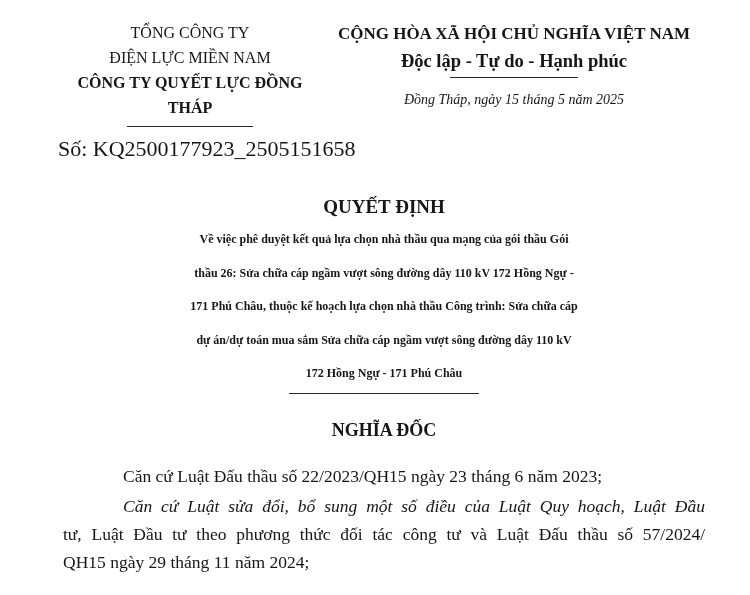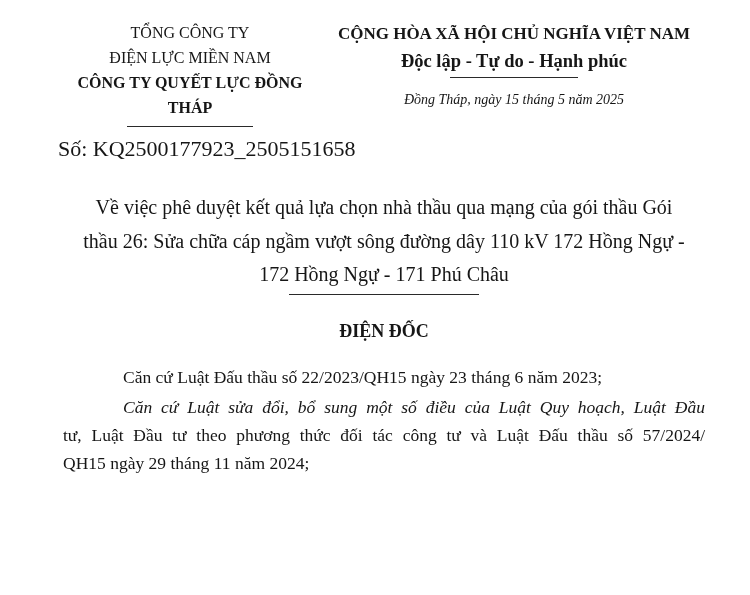--- a/index.html
+++ b/index.html
@@ -22,21 +22,21 @@
   .header-right { width: 382px; text-align: center; }
   .nat-line1 { font-size: 17px; font-weight: bold; line-height: 27px; white-space: nowrap; }
   .nat-line2 { font-size: 18.5px; font-weight: bold; line-height: 28px; white-space: nowrap; text-align: center; }
   .rule-right { width: 128px; border-top: 1.5px solid #2a2a2a; margin: 2px auto 9px; }
   .place-date { font-size: 14px; font-style: italic; line-height: 26px; white-space: nowrap; }
 
   
   .content { padding: 0 45px 0 63px; }
   .title-section { text-align: center; margin-top: 33px; }
   .doc-type { font-size: 19px; font-weight: bold; line-height: 26px; margin-bottom: 3px; }
-  .title-line { font-size: 20px; font-weight: normal; line-height: 27.5px; white-space: nowrap; margin-top: 6px; }
+  .title-line { font-size: 12px; font-weight: bold; line-height: 27.5px; white-space: nowrap; margin-top: 6px; }
   .rule-title { width: 190px; border-top: 1.5px solid #2a2a2a; margin: 5px auto 0; }
 
   
   .authority { text-align: center; margin-top: 24px; }
   .authority-line { font-size: 18px; font-weight: bold; line-height: 25px; white-space: nowrap; }
 
   
   .body-text { margin-top: 19px; font-size: 17.5px; line-height: 28px; }
   .para-line { white-space: nowrap; }
   .indent { padding-left: 60px; }
@@ -64,28 +64,31 @@
       <div class="nat-line2">Độc lập - Tự do - Hạnh phúc</div>
       <div class="rule-right"></div>
       <div class="place-date">Đồng Tháp, ngày 15 tháng 5 năm 2025</div>
     </div>
 
   </div>
 
   <div class="content">
 
     <div class="title-section">
+      <div class="doc-type">QUYẾT ĐỊNH</div>
       <div class="title-line">Về việc phê duyệt kết quả lựa chọn nhà thầu qua mạng của gói thầu Gói</div>
       <div class="title-line">thầu 26: Sửa chữa cáp ngầm vượt sông đường dây 110 kV 172 Hồng Ngự -</div>
+      <div class="title-line">171 Phú Châu, thuộc kế hoạch lựa chọn nhà thầu Công trình: Sửa chữa cáp</div>
+      <div class="title-line">dự án/dự toán mua sắm Sửa chữa cáp ngầm vượt sông đường dây 110 kV</div>
       <div class="title-line">172 Hồng Ngự - 171 Phú Châu</div>
       <div class="rule-title"></div>
     </div>
 
     <div class="authority">
-      <div class="authority-line">ĐIỆN ĐỐC</div>
+      <div class="authority-line">NGHĨA ĐỐC</div>
     </div>
 
     <div class="body-text">
       <div class="para-line indent">Căn cứ Luật Đấu thầu số 22/2023/QH15 ngày 23 tháng 6 năm 2023;</div>
       <div class="para-line indent fill para-gap">Căn cứ Luật sửa đổi, bổ sung một số điều của Luật Quy hoạch, Luật Đầu</div>
       <div class="para-line fill">tư, Luật Đầu tư theo phương thức đối tác công tư và Luật Đấu thầu số 57/2024/</div>
       <div class="para-line">QH15 ngày 29 tháng 11 năm 2024;</div>
     </div>
 
   </div>

